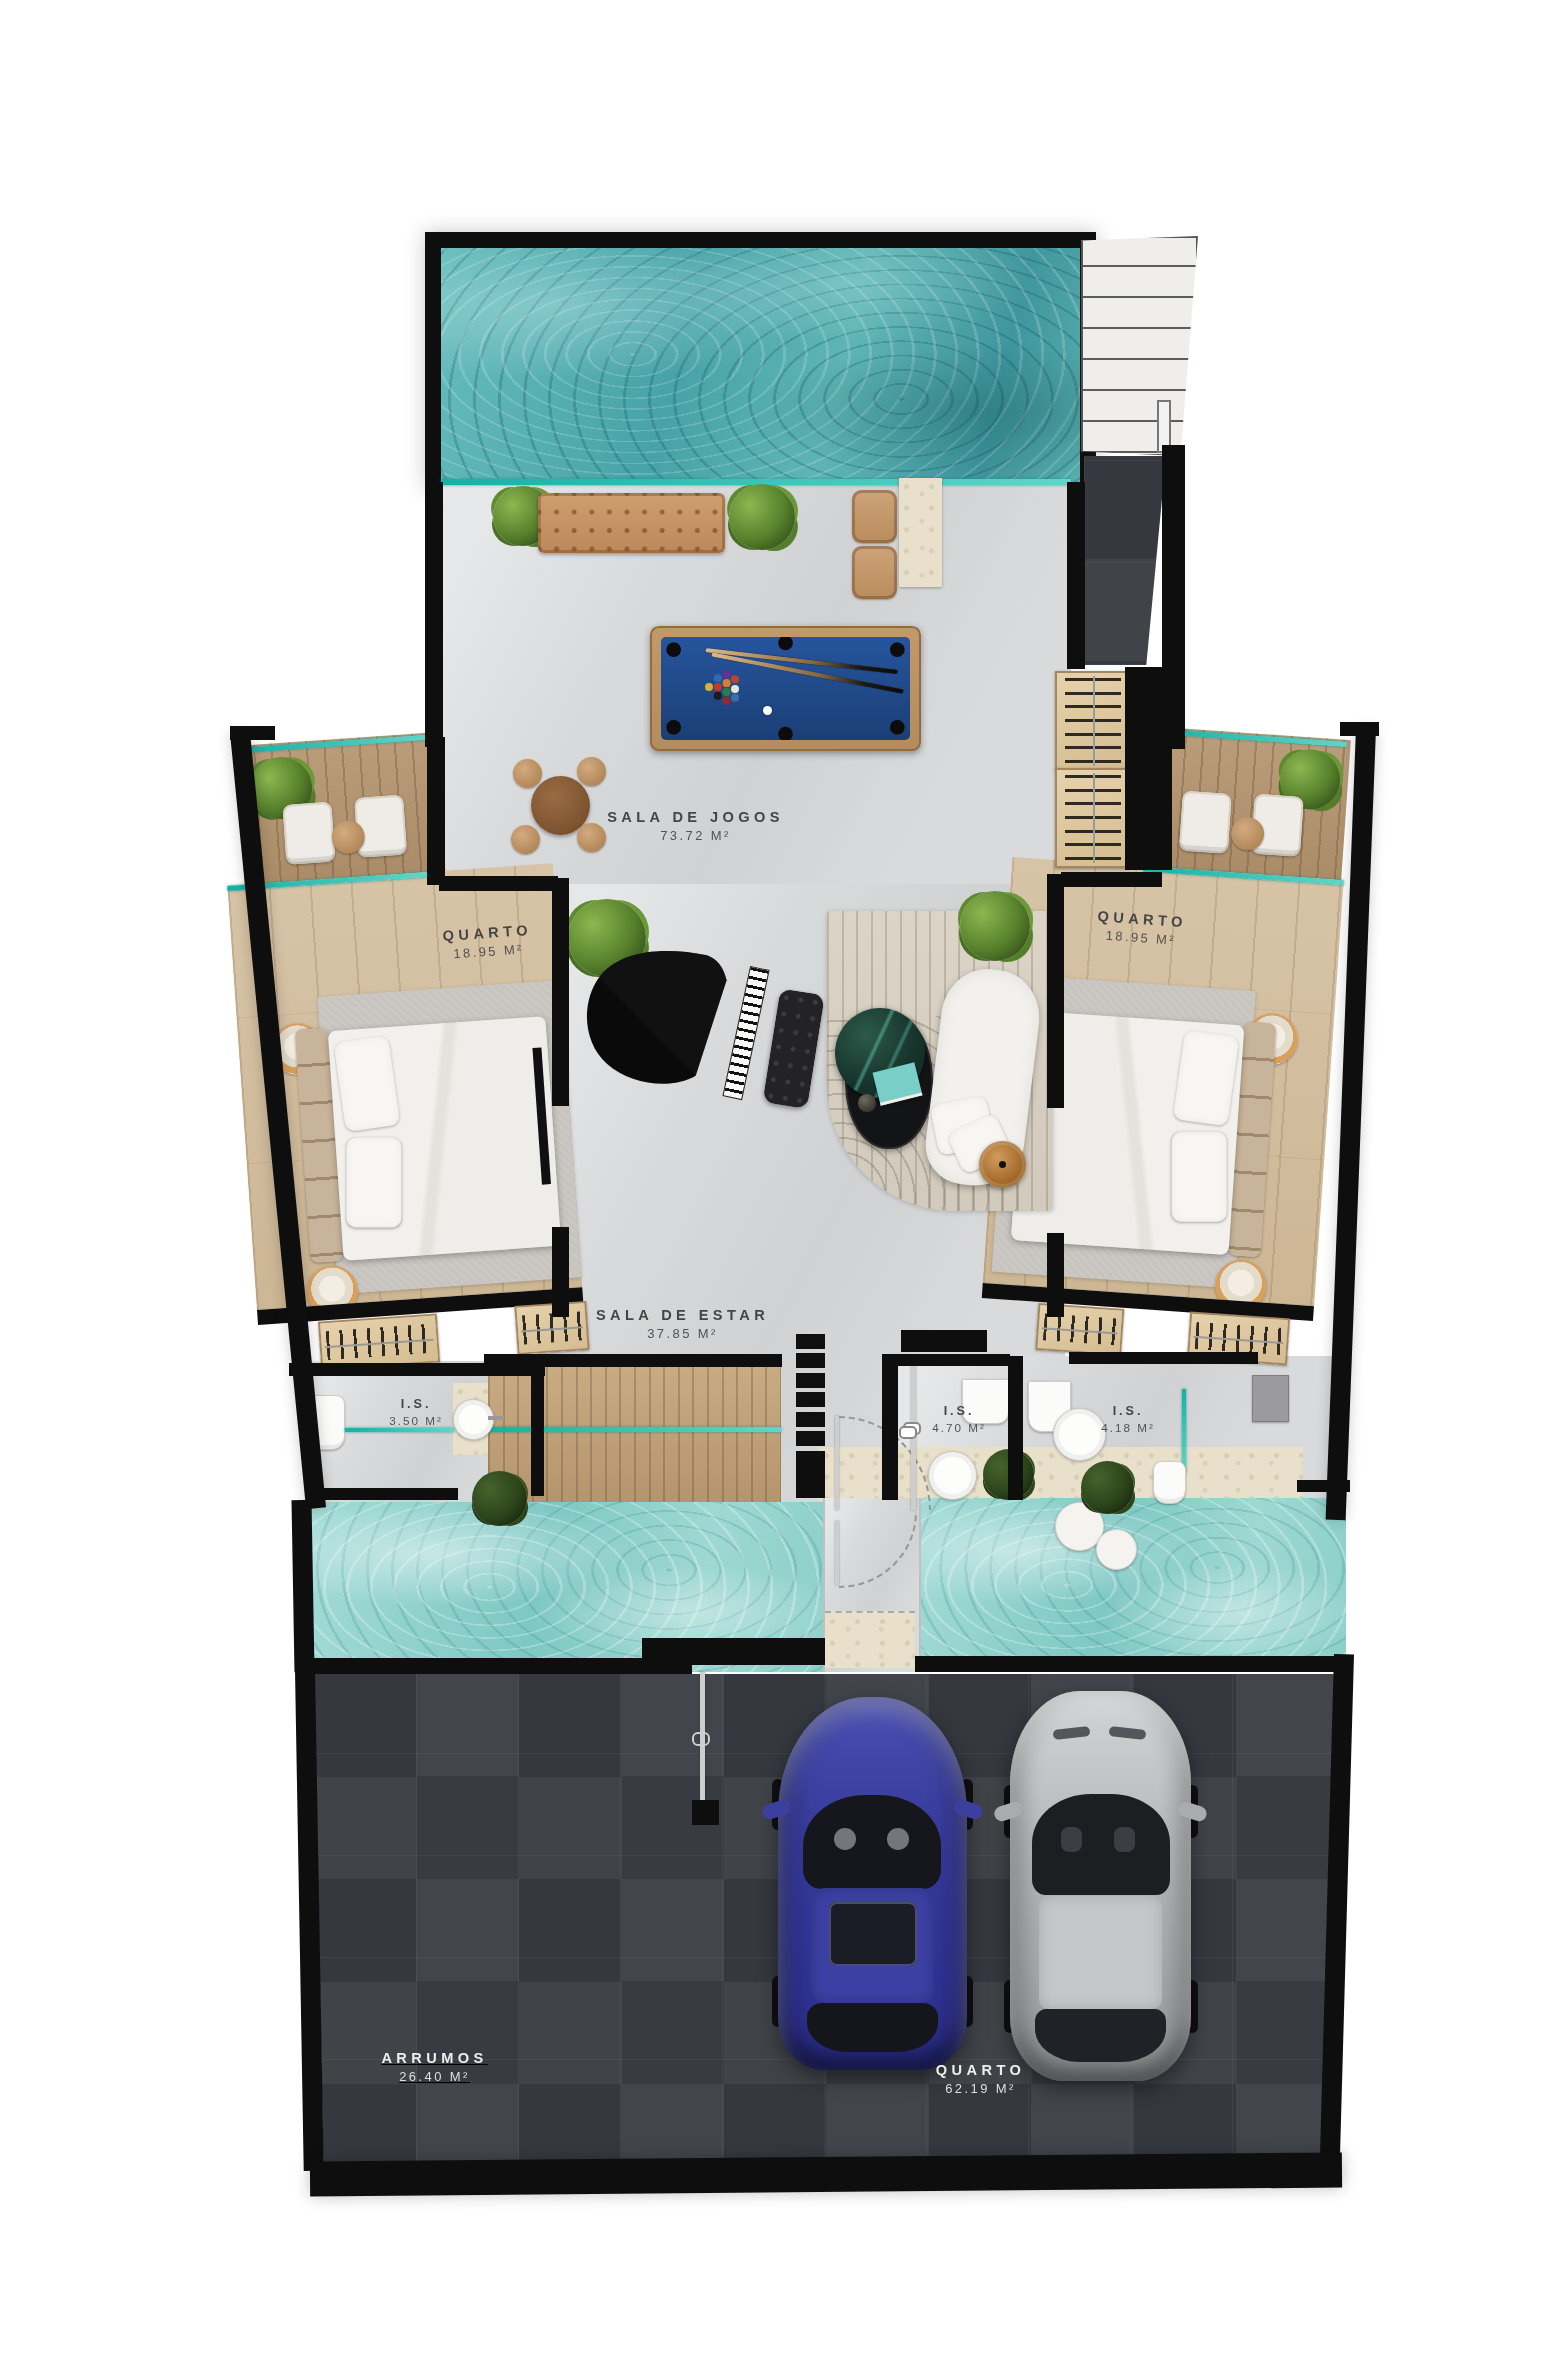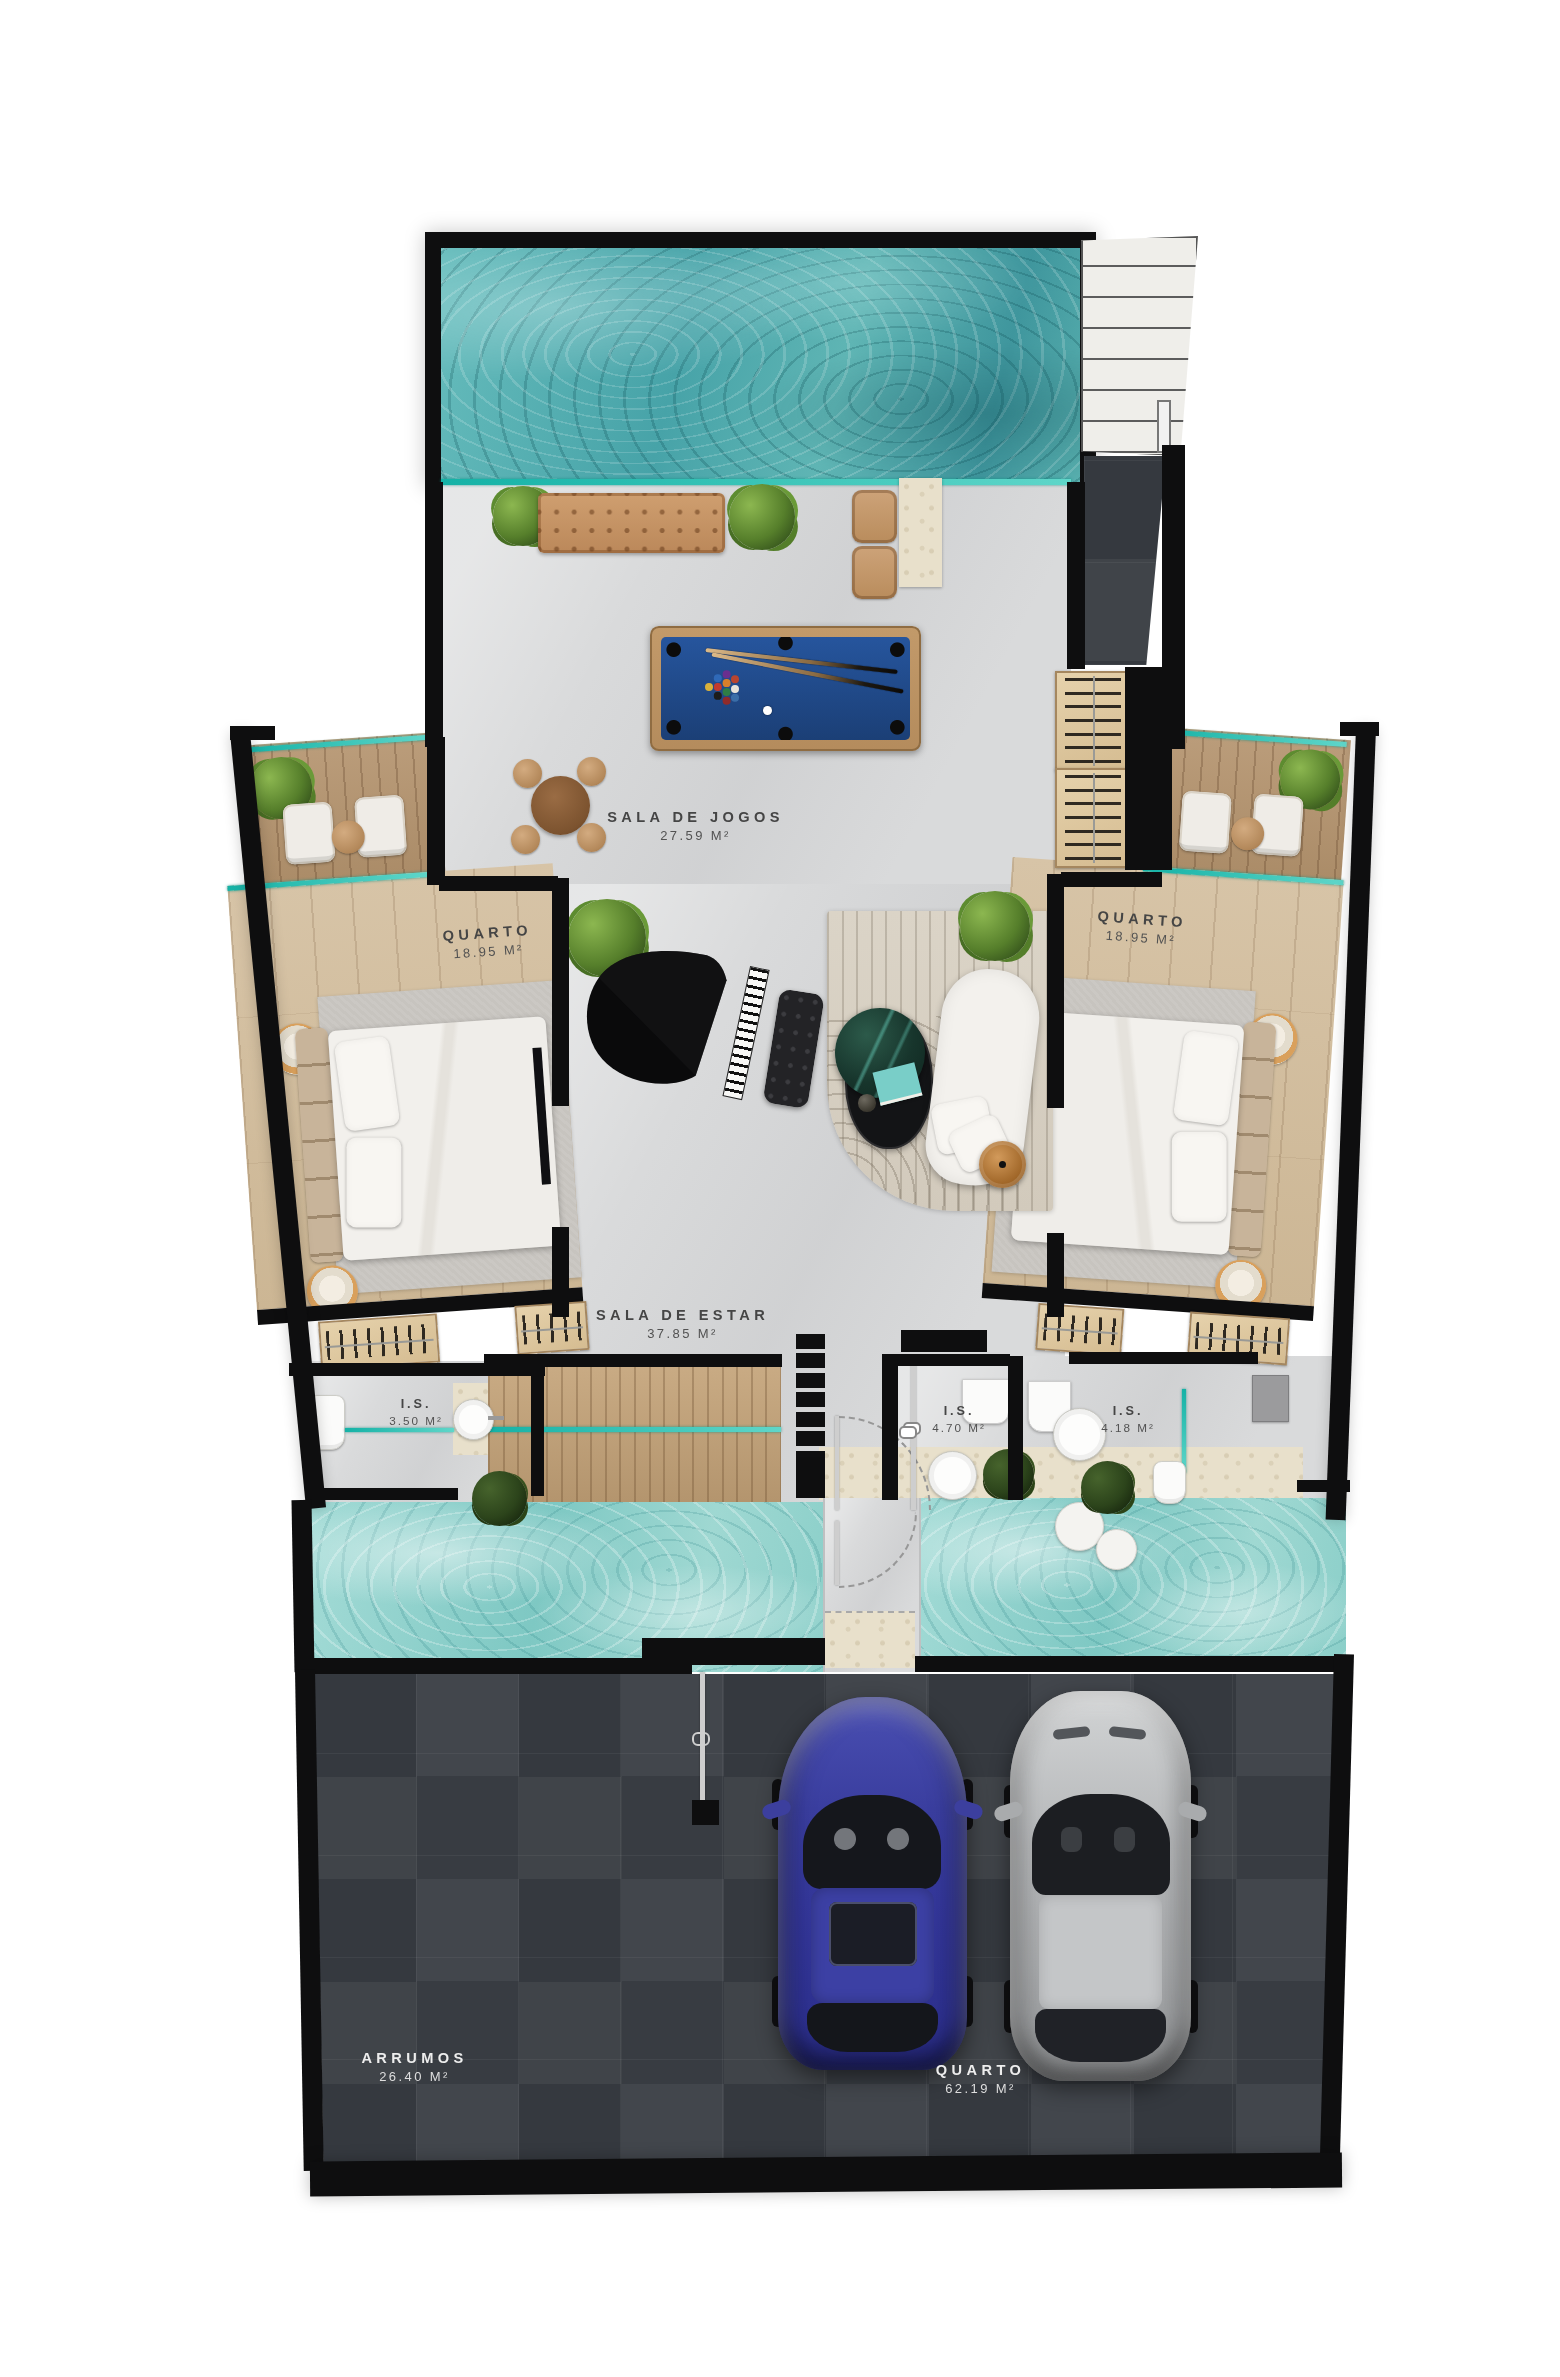--- a/index.html
+++ b/index.html
@@ -294,39 +294,39 @@
   <div class="wall" style="left:308px;top:1658px;width:384px;height:15.6px;"></div>
   <div class="wall" style="left:642px;top:1638px;width:183px;height:27px;"></div>
   <div class="wall" style="left:915px;top:1656px;width:431px;height:15.6px;"></div>
   <div class="wall" style="left:295px;top:1670px;width:19.5px;height:501px;transform-origin:top left;transform:rotate(-1deg);"></div>
   <div class="wall" style="left:1334px;top:1654px;width:19.5px;height:517px;transform-origin:top left;transform:rotate(1.6deg);"></div>
   <div class="wall" style="left:310px;top:2157px;width:1032px;height:35px;transform:rotate(-0.5deg);box-shadow:0 0 15.6px rgba(0,0,0,.25);"></div>
   <div class="wall" style="left:692px;top:1800px;width:27px;height:25px;"></div>
 
   <div class="rlabel" style="left:549px;top:809px;width:293px;">
     <div class="rname">SALA DE JOGOS</div>
-    <div class="rarea">27.59 M²</div>
+    <div class="rarea">73.72 M²</div>
   </div>
   <div class="rlabel" style="left:536px;top:1307px;width:293px;">
     <div class="rname">SALA DE ESTAR</div>
     <div class="rarea">37.85 M²</div>
   </div>
   <div class="rlabel sm" style="left:338px;top:1397px;width:156px;">
     <div class="rname">I.S.</div>
     <div class="rarea">3.50 M²</div>
   </div>
   <div class="rlabel sm" style="left:881px;top:1404px;width:156px;">
     <div class="rname">I.S.</div>
     <div class="rarea">4.70 M²</div>
   </div>
   <div class="rlabel sm" style="left:1050px;top:1404px;width:156px;">
     <div class="rname">I.S.</div>
     <div class="rarea">4.18 M²</div>
   </div>
-  <div class="rlabel light" style="left:268px;top:2050px;width:293px;">
+  <div class="rlabel light" style="left:288px;top:2050px;width:293px;text-decoration:underline;">
     <div class="rname">ARRUMOS</div>
     <div class="rarea">26.40 M²</div>
   </div>
   <div class="rlabel light" style="left:834px;top:2062px;width:293px;">
     <div class="rname">QUARTO</div>
     <div class="rarea">62.19 M²</div>
   </div>
 
 </div>
 

